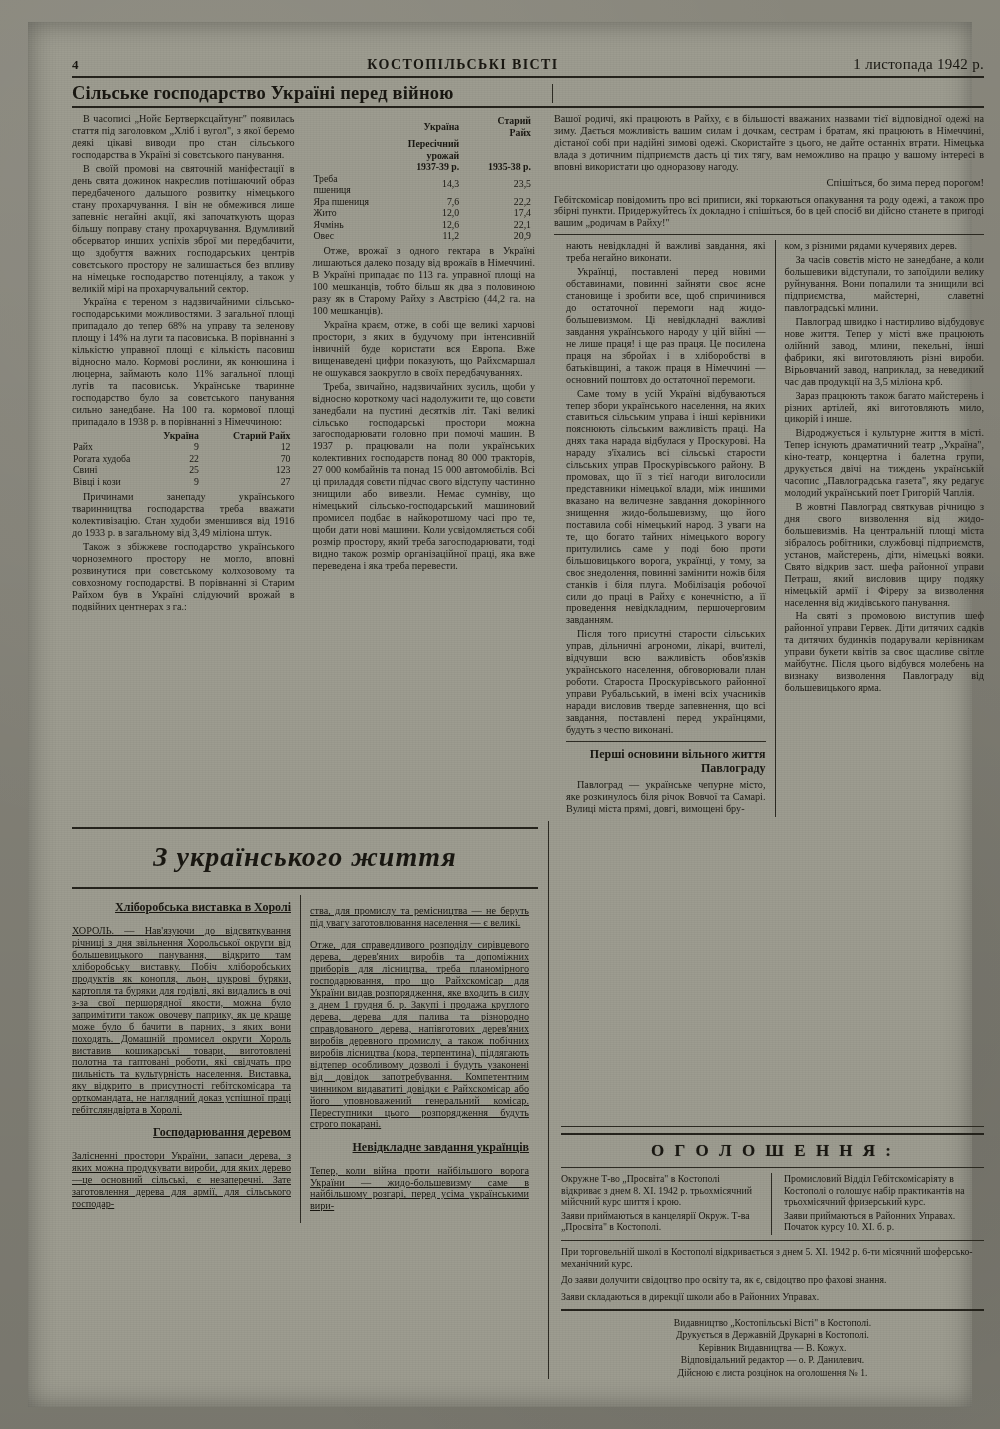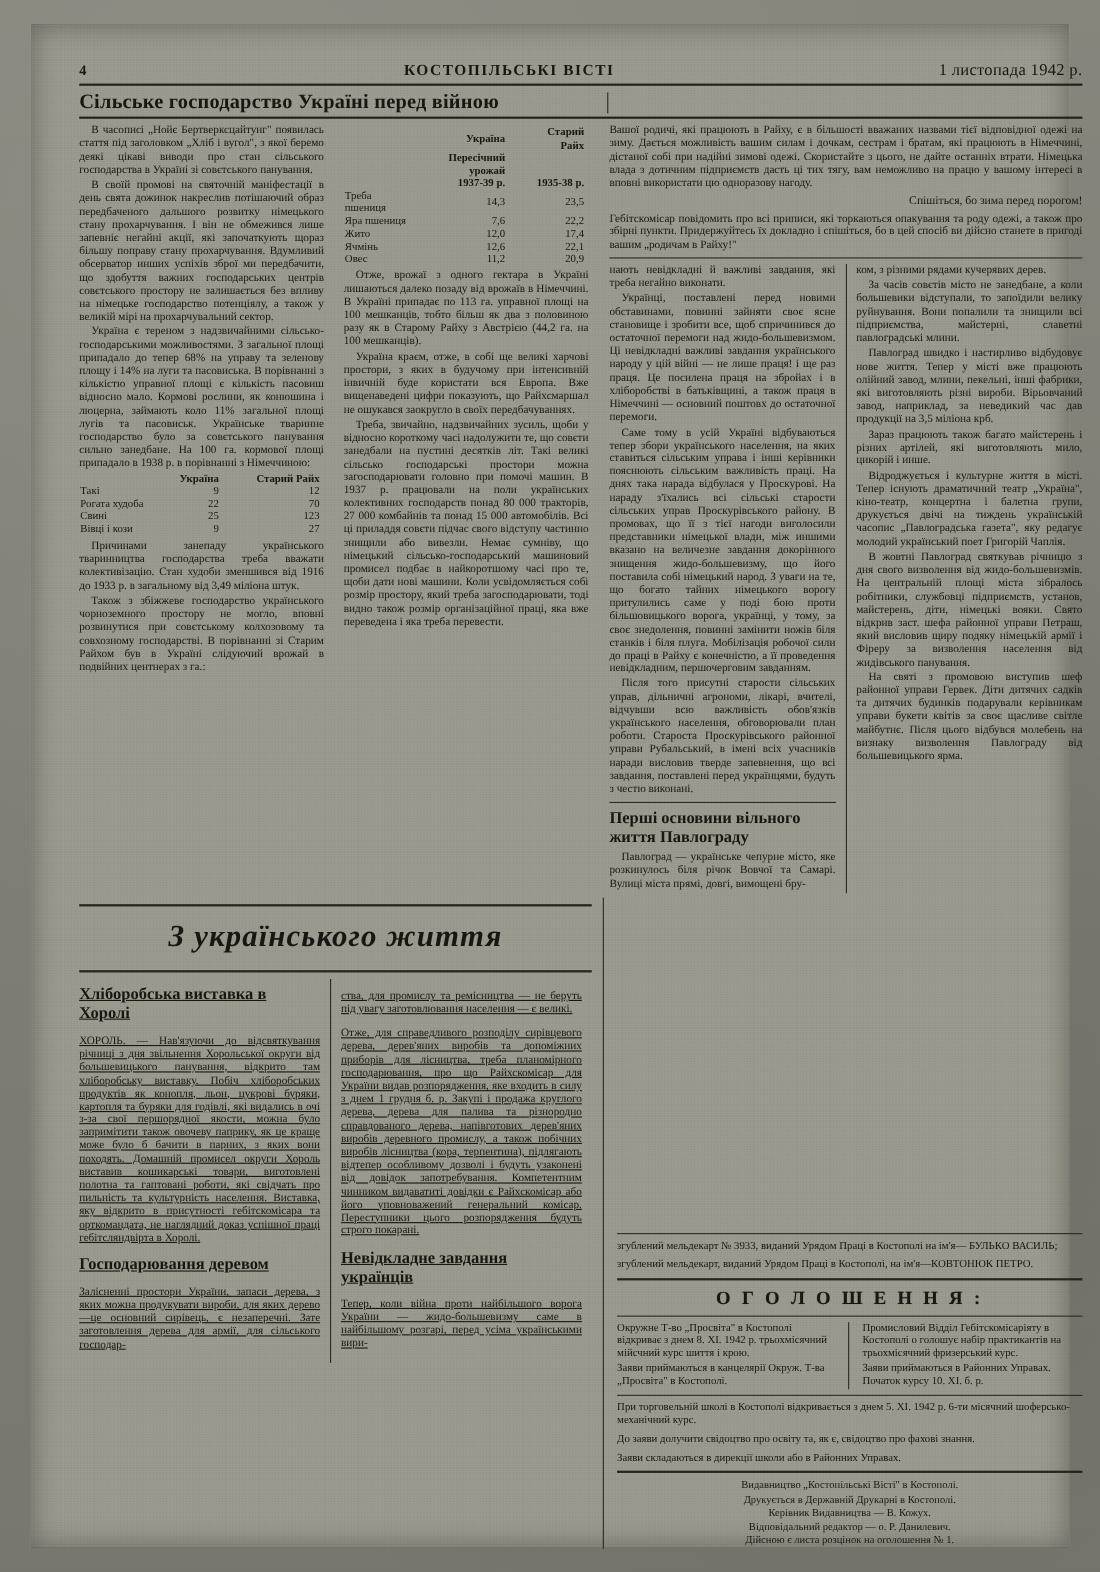--- a/index.html
+++ b/index.html
@@ -136,23 +136,23 @@
     font-size: 28px;
     text-align: center;
     letter-spacing: 1px;
     padding: 6px 0 8px;
   }
   .two-col-box { display: flex; text-decoration: underline; }
   .tc { width: 228px; font-size: 10.2px; line-height: 1.17; text-align: justify; }
   .tc.left { padding-right: 9px; }
   .tc.right { padding: 0 9px; }
   .sec-title {
-    text-align: left;
-    font-weight: bold;
-    font-size: 15px;
+    text-align: right;
+    font-weight: bold;
+    font-size: 12px;
     margin: 6px 0 4px;
     line-height: 1.15;
   }
 
   
   .notice-title {
     font-weight: bold;
     font-size: 13px;
     letter-spacing: 1.5px;
     margin: 4px 0 4px;
@@ -170,21 +170,21 @@
   .colophon {
     font-size: 9.6px;
     line-height: 1.3;
     text-align: center;
     margin-top: 6px;
   }
   .colophon p { margin: 0; }
   .notice-body { font-size: 9.8px; line-height: 1.2; }
   .notice-body p { margin: 0 0 5px; text-indent: 0; }
   .shadowtext { text-shadow: 0 0 1px rgba(0,0,0,0.35); }
-  .flexwrap { display: flex; }
+  .flexwrap { display: flex; margin-left: 12px; }
 </style>
 </head>
 <body>
 
 <div class="page">
   <div class="sheet">
     <div class="content">
 
       <div class="masthead">
         <div class="pageno">4</div>
@@ -205,21 +205,21 @@
           <p>Україна є тереном з надзвичайними сільсько-господарськими можливостями. З загальної площі припадало до тепер 68% на управу та зеленову площу і 14% на луги та пасовиська. В порівнанні з кількістю управної площі є кількість пасовиш відносно мало. Кормові рослини, як конюшина і люцерна, займають коло 11% загальної площі лугів та пасовиськ. Українське тваринне господарство було за совєтського панування сильно занедбане. На 100 га. кормової площі припадало в 1938 р. в порівнанні з Німеччиною:</p>
 
           <table class="small-tab">
             <tbody>
                 <tr class="tab-head">
               <td class="lbl"></td>
               <td class="num">Україна</td>
               <td class="num2">Старий Райх</td>
             </tr>
             <tr>
-              <td class="lbl">Такі</td>
+              <td class="lbl">Райх</td>
               <td class="num">9</td>
               <td class="num2">12</td>
             </tr>
             <tr>
               <td class="lbl">Рогата худоба</td>
               <td class="num">22</td>
               <td class="num2">70</td>
             </tr>
             <tr>
               <td class="lbl">Свині</td>
@@ -323,38 +323,34 @@
         <div style="width:466px; padding-right:10px; border-right:1px solid #2b2920;">
           <hr class="rule-thick">
           <div class="banner">З українського життя</div>
           <hr class="rule-thick">
 
           <div class="two-col-box">
             <div class="tc left">
               <div class="sec-title">Хліборобська виставка в Хоролі</div>
               <p>ХОРОЛЬ. — Нав'язуючи до відсвяткування річниці з дня звільнення Хорольської округи від большевицького панування, відкрито там хліборобську виставку. Побіч хліборобських продуктів як конопля, льон, цукрові буряки, картопля та буряки для годівлі, які видались в очі з-за свої першорядної якости, можна було запримітити також овочеву паприку, як це краще може було б бачити в парних, з яких вони походять. Домашній промисел округи Хороль виставив кошикарські товари, виготовлені полотна та гаптовані роботи, які свідчать про пильність та культурність населення. Виставка, яку відкрито в присутності гебітскомісара та орткомандата, не наглядний доказ успішної праці гебітсляндвірта в Хоролі.</p>
               <div class="sec-title">Господарювання деревом</div>
-              <p>Залісненні простори України, запаси дерева, з яких можна продукувати вироби, для яких дерево—це основний сирівець, є незаперечні. Зате заготовлення дерева для армії, для сільського господар-</p>
+              <p>Залісненні простори України, запаси дерева, з яких можна продукувати вироби, для яких дерево—це основний сільські, є незаперечні. Зате заготовлення дерева для армії, для сільського господар-</p>
             </div>
             <div class="tc right" style="border-left:1px solid #2b2920;">
               <p class="noind">ства, для промислу та ремісництва — не беруть під увагу заготовлювання населення — є великі.</p>
               <p>Отже, для справедливого розподілу сирівцевого дерева, дерев'яних виробів та допоміжних приборів для лісництва, треба планомірного господарювання, про що Райхскомісар для України видав розпорядження, яке входить в силу з днем 1 грудня б. р. Закупі і продажа круглого дерева, дерева для палива та різнородно справдованого дерева, напівготових дерев'яних виробів деревного промислу, а також побічних виробів лісництва (кора, терпентина), підлягають відтепер особливому дозволі і будуть узаконені від довідок запотребування. Компетентним чинником видаватиті довідки є Райхскомісар або його уповноважений генеральний комісар. Переступники цього розпорядження будуть строго покарані.</p>
               <div class="sec-title">Невідкладне завдання українців</div>
               <p>Тепер, коли війна проти найбільшого ворога України — жидо-большевизму саме в найбільшому розгарі, перед усіма українськими вири-</p>
             </div>
           </div>
         </div>
 
         <div style="width:436px; padding-left:12px;">
           <div style="height:300px;"></div>
           <hr class="rule">
-          <div class="notice-body">
-            <p>згублений мельдекарт № 3933, виданий Урядом Праці в Костополі на ім'я— БУЛЬКО ВАСИЛЬ;</p>
-            <p>згублений мельдекарт, виданий Урядом Праці в Костополі, на ім'я—КОВТОНЮК ПЕТРО.</p>
-          </div>
           <hr class="rule-thick">
           <div class="ads-title shadowtext">О Г О Л О Ш Е Н Н Я :</div>
           <hr class="rule">
           <div class="ad-grid">
             <div class="ad-cell" style="border-right:1px solid #2b2920; padding-right:10px;">
               <p>Окружне Т-во „Просвіта" в Костополі відкриває з днем 8. XI. 1942 р. трьохмісячний мійсчний курс шиття і крою.</p>
               <p>Заяви приймаються в канцелярії Окруж. Т-ва „Просвіта" в Костополі.</p>
             </div>
             <div class="ad-cell">
               <p>Промисловий Відділ Гебітскомісаріяту в Костополі о голошує набір практикантів на трьохмісячний фризерський курс.</p>

